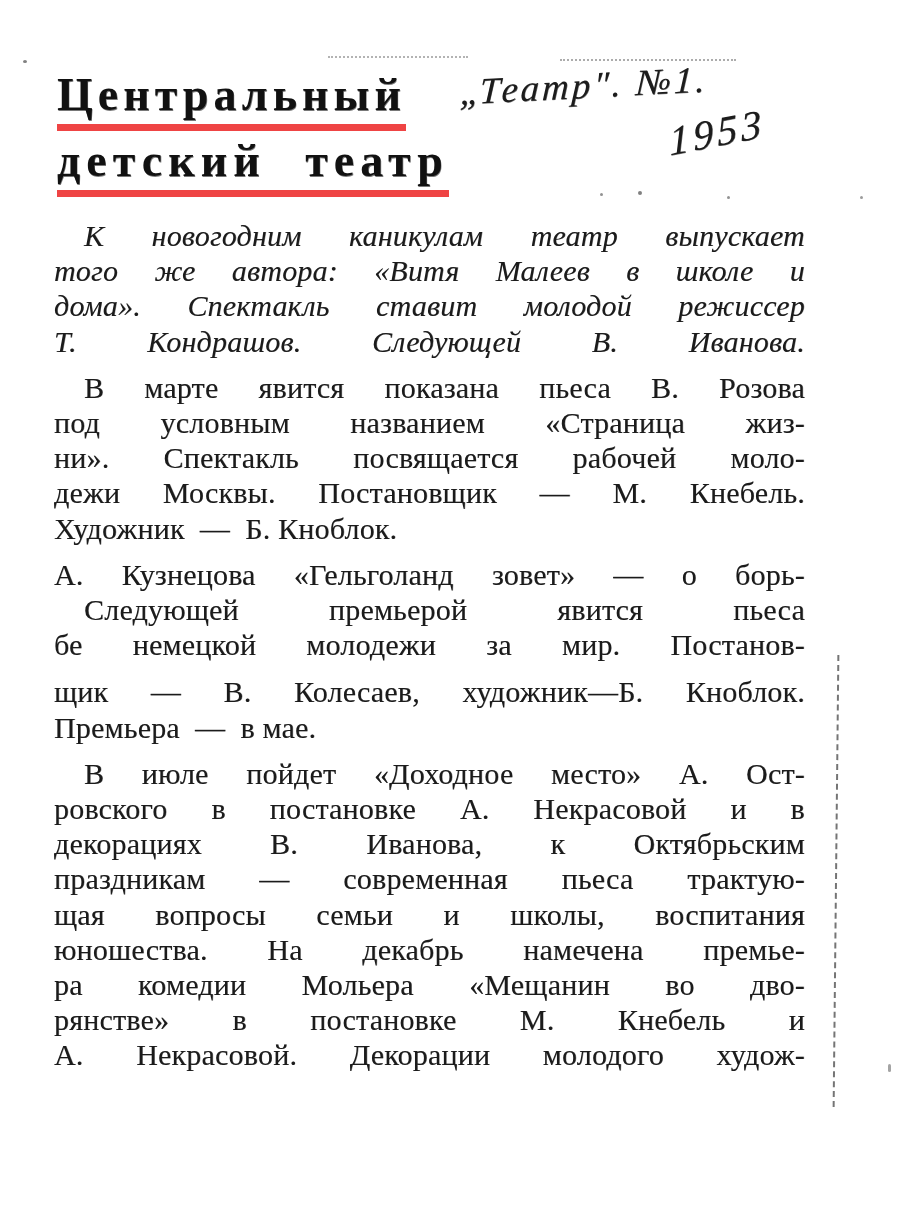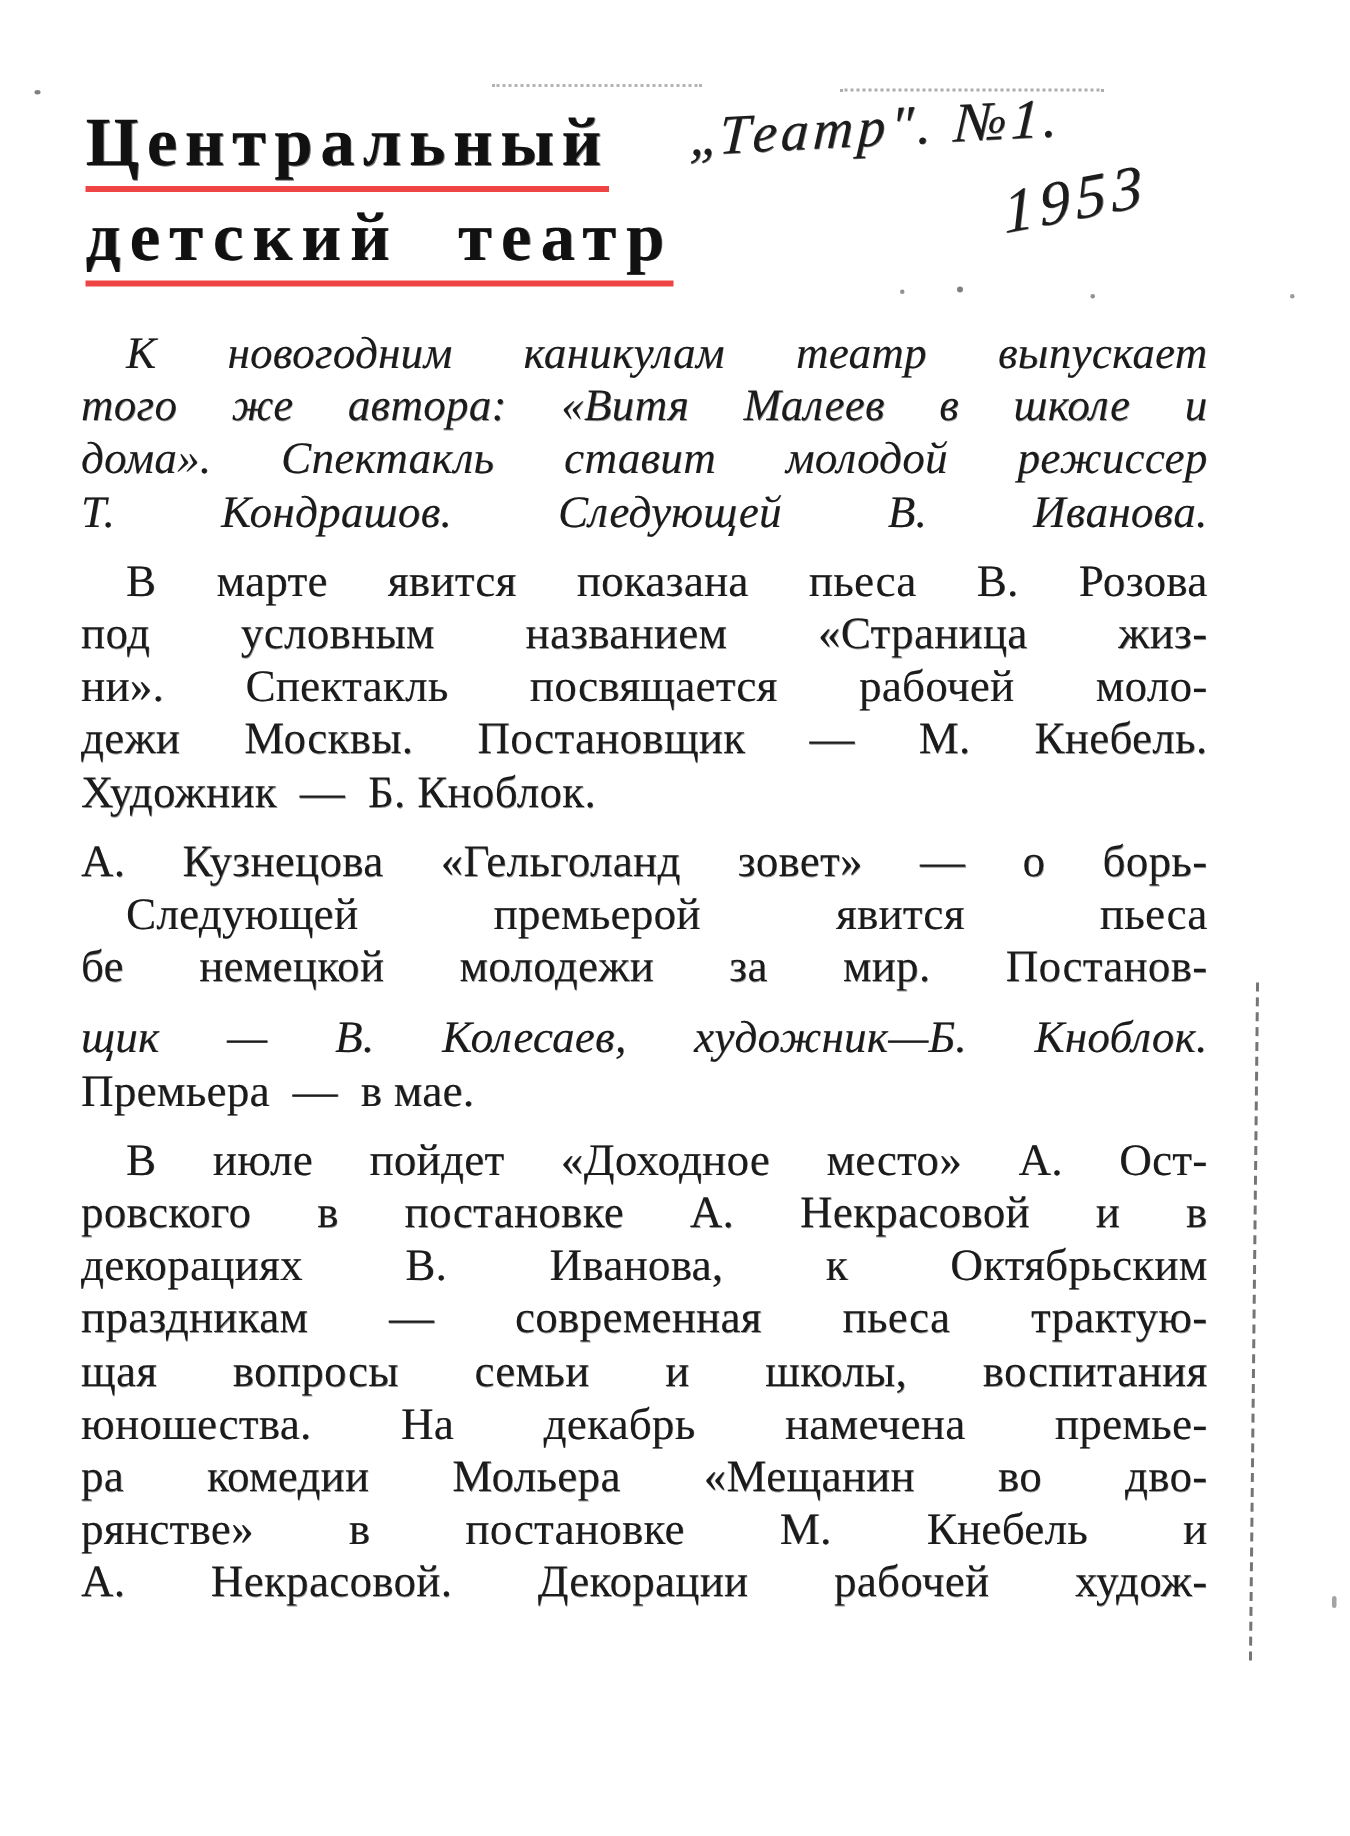--- a/index.html
+++ b/index.html
@@ -14,21 +14,21 @@
   
   .headline { position: absolute; left: 57px; top: 72px; }
   .hl-row { line-height: 0; }
   .hl {
     display: inline-block;
     font-weight: bold;
     font-size: 46px;
     line-height: 46px;
     letter-spacing: 5px;
     color: #111;
-    border-bottom: 4px solid #ef4444;
+    border-bottom: 7px solid #ef4444;
     padding-bottom: 6px;
     text-shadow: 0.6px 0.6px 0 rgba(10,10,10,.55);
   }
   .hl.second { margin-top: 7px; word-spacing: 22px; letter-spacing: 6px; }
   
   .annotation {
     position: absolute; left: 460px; top: 64px;
     font-style: italic;
     font-size: 37px;
     letter-spacing: 3px;
@@ -53,21 +53,21 @@
     line-height: 35.2px;
     color: #1b1b1b;
     text-shadow: 0.4px 0.4px 0 rgba(25,25,25,.45);
     letter-spacing: 0.2px;
   }
   .para { margin-top: 11px; }
   .para:first-child { margin-top: 0; font-style: italic; }
   .line { text-align: justify; text-align-last: justify; }
   .line.flush { text-align-last: left; }
   .line.indent { text-indent: 30px; }
-  .line.gap { margin-top: 12px; font-style: italic; }
+  .line.gap { margin-top: 12px; }
   
   .streak { position: absolute; height: 0; border-top: 2px dotted #6a6a6a; }
   .streak.s1 { left: 328px; top: 56px; width: 140px; opacity: .5; }
   .streak.s2 { left: 560px; top: 59px; width: 176px; opacity: .55; }
   .torn-line {
     position: absolute; left: 835px; top: 655px; height: 452px; width: 0;
     border-left: 2px dashed #3c3c3c; opacity: .7;
     transform: rotate(0.6deg);
   }
   .speck { position: absolute; background: #4a4a4a; border-radius: 50%; }
@@ -116,21 +116,21 @@
     </div>
     <div class="para">
       <div class="line indent">В июле пойдет «Доходное место» А. Ост-</div>
       <div class="line">ровского в постановке А. Некрасовой и в</div>
       <div class="line">декорациях В. Иванова, к Октябрьским</div>
       <div class="line">праздникам — современная пьеса трактую-</div>
       <div class="line">щая вопросы семьи и школы, воспитания</div>
       <div class="line">юношества. На декабрь намечена премье-</div>
       <div class="line">ра комедии Мольера «Мещанин во дво-</div>
       <div class="line">рянстве» в постановке М. Кнебель и</div>
-      <div class="line">А. Некрасовой. Декорации рабочей худож-</div>
+      <div class="line">А. Некрасовой. Декорации молодого худож-</div>
     </div>
   </div>
 
 <div class="streak s1"></div>
 <div class="streak s2"></div>
 <div class="torn-line"></div>
 <div class="speck k1"></div>
 <div class="speck k2"></div>
 <div class="speck k3"></div>
 <div class="speck k4"></div>

